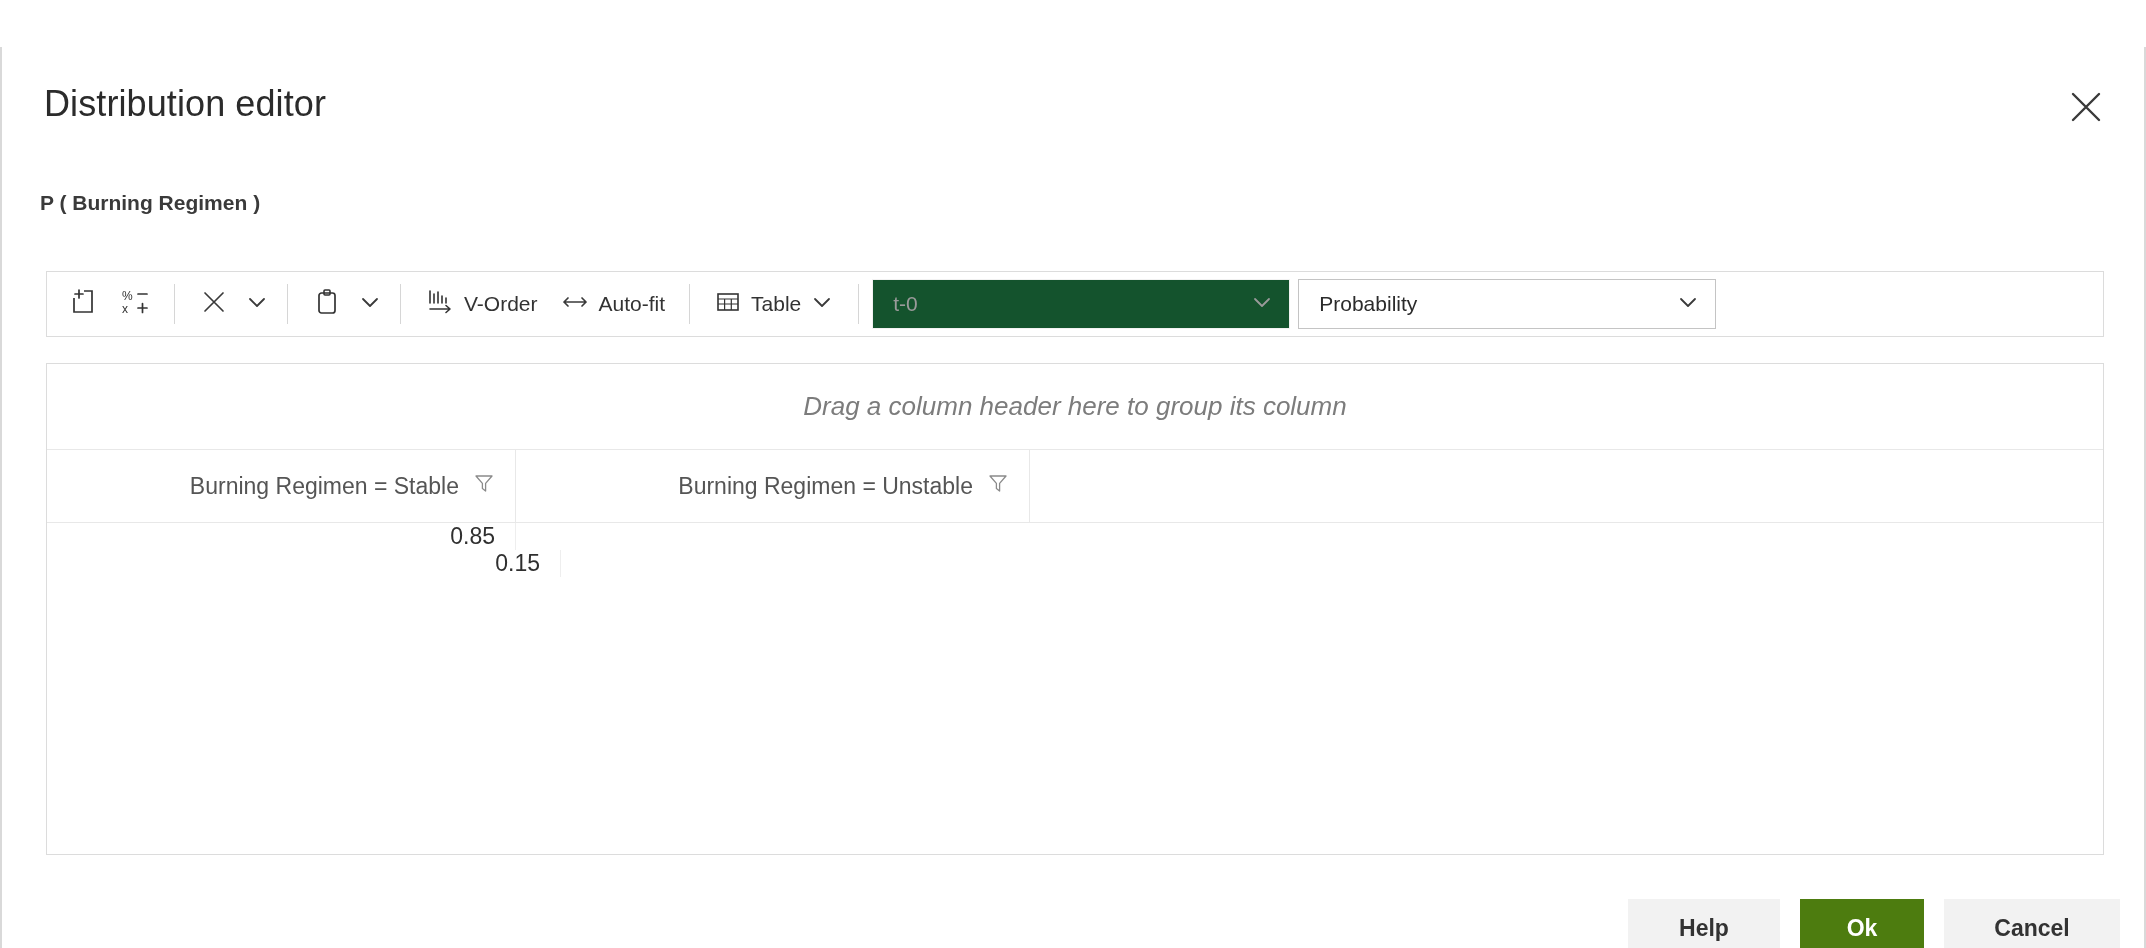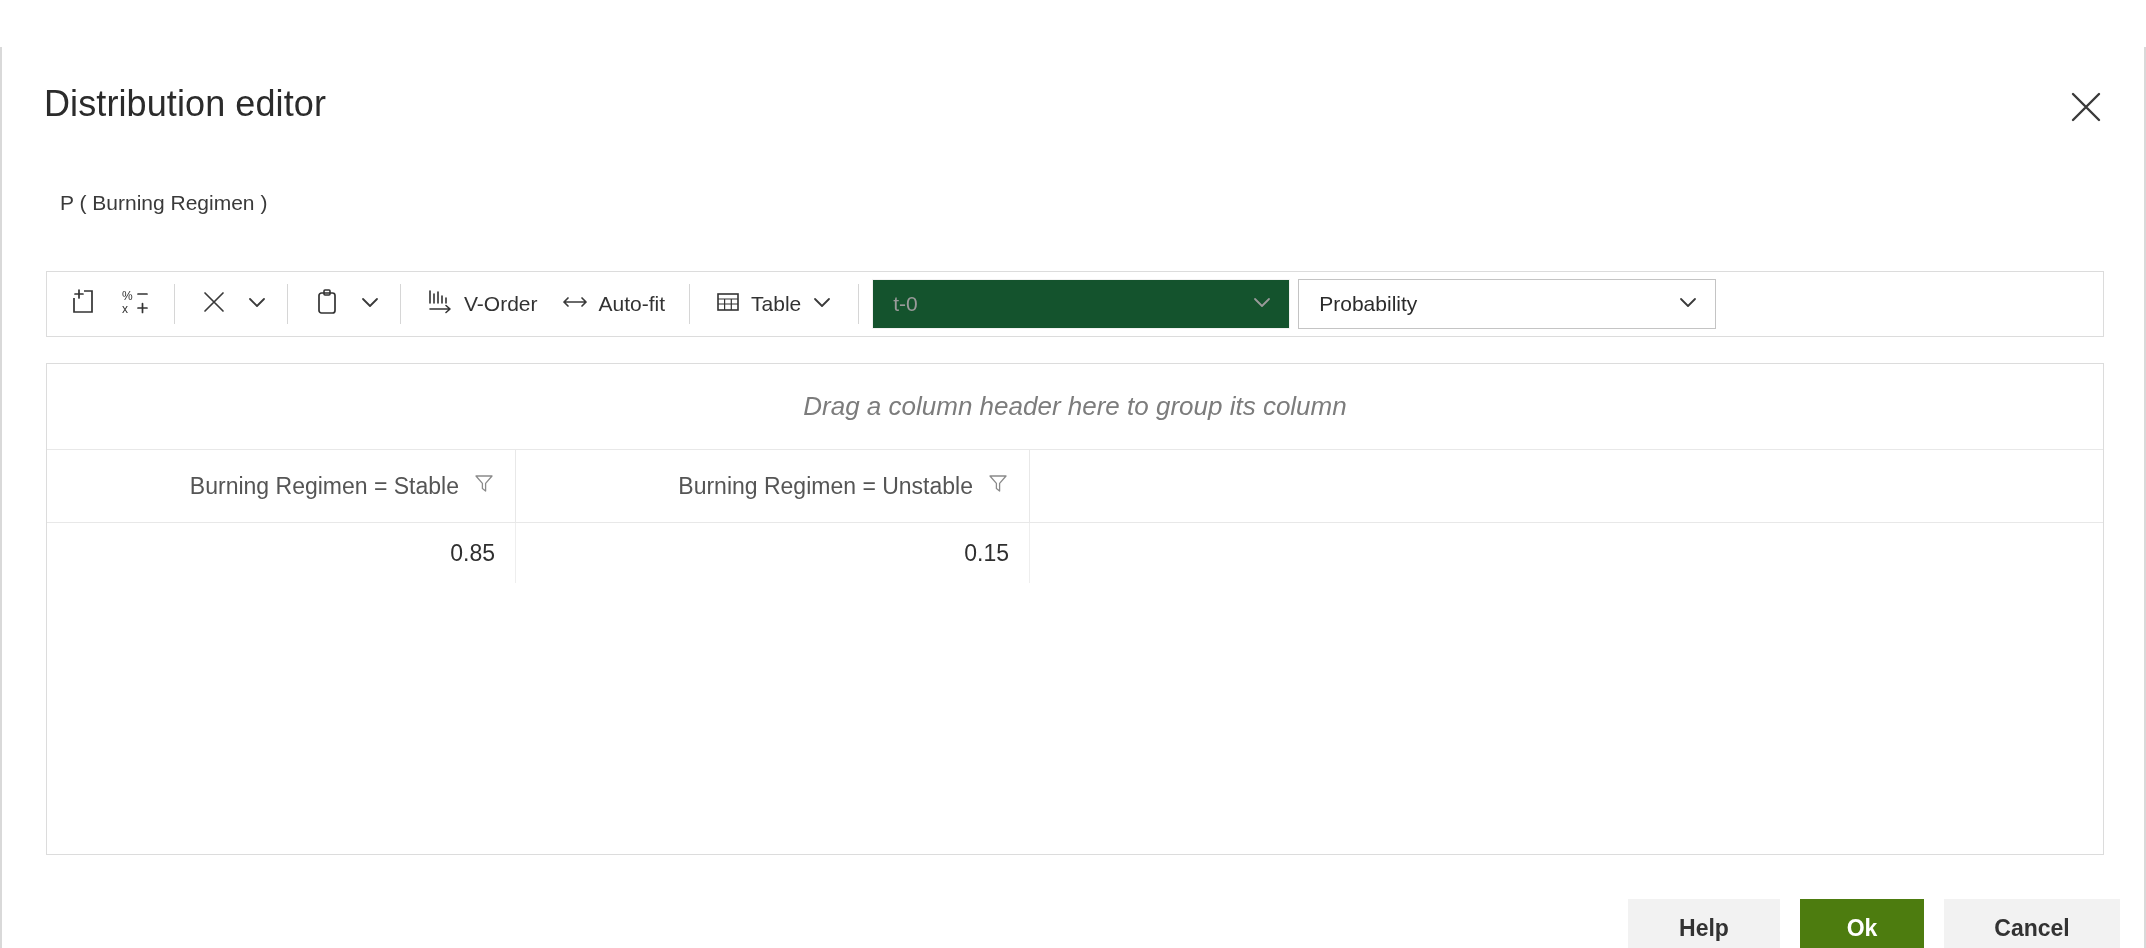--- a/index.html
+++ b/index.html
@@ -46,25 +46,25 @@
     align-items: center;
     justify-content: center;
     cursor: pointer;
     background: transparent;
     border: none;
   }
   .close-btn svg { display: block; }
 
   .subtitle {
     position: absolute;
-    left: 58px;
+    left: 38px;
     top: 144px;
     font-size: 21px;
     color: #3a3a3a;
-    font-weight: 400;
+    font-weight: 700;
     white-space: nowrap;
   }
 
   
   .toolbar {
     position: absolute;
     left: 44px;
     top: 224px;
     width: 2058px;
     height: 66px;
@@ -186,21 +186,21 @@
   }
   .th:last-child { border-right: none; }
   .th.c0 { width: 469px; text-align: center; }
   .th.c1 { width: 514px; }
   .th.filler { flex: 1 1 auto; border-right: none; cursor: default; }
 
   .filter-ico { flex: 0 0 auto; display: block; }
 
   .grid-body { flex: 1 1 auto; display: block; }
 
-  .tr { display: flex; height: 60px; }
+  .tr { display: flex; height: 60px; flex-direction: column; }
 
   .td {
     display: flex;
     align-items: center;
     justify-content: flex-end;
     padding: 0 20px 0 14px;
     border-right: 1px solid #eeeeee;
     font-size: 23px;
     color: #2f2f2f;
     cursor: text;

